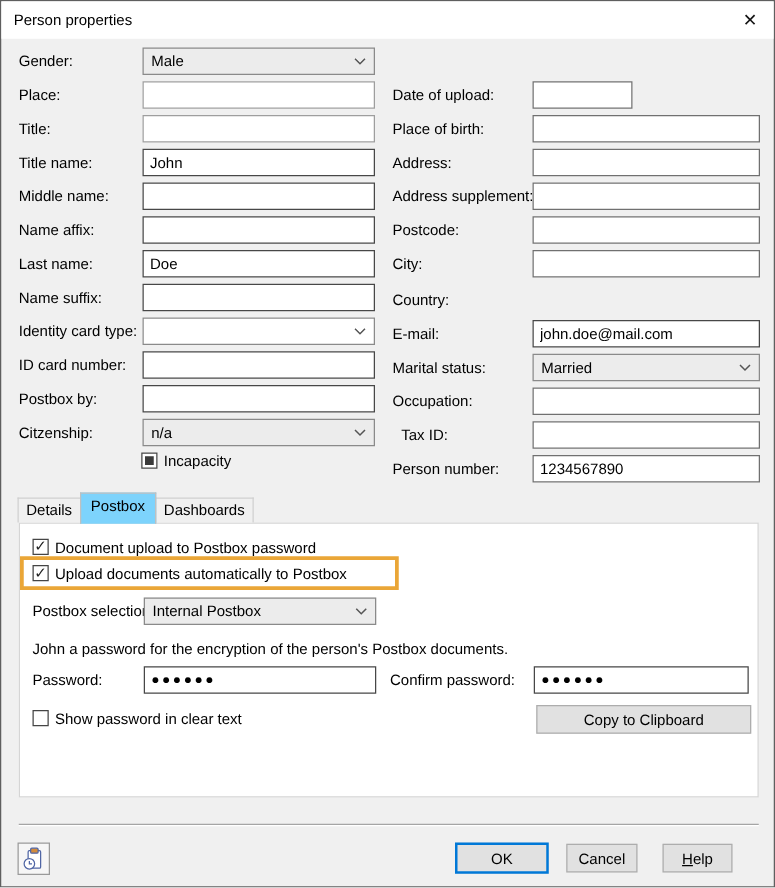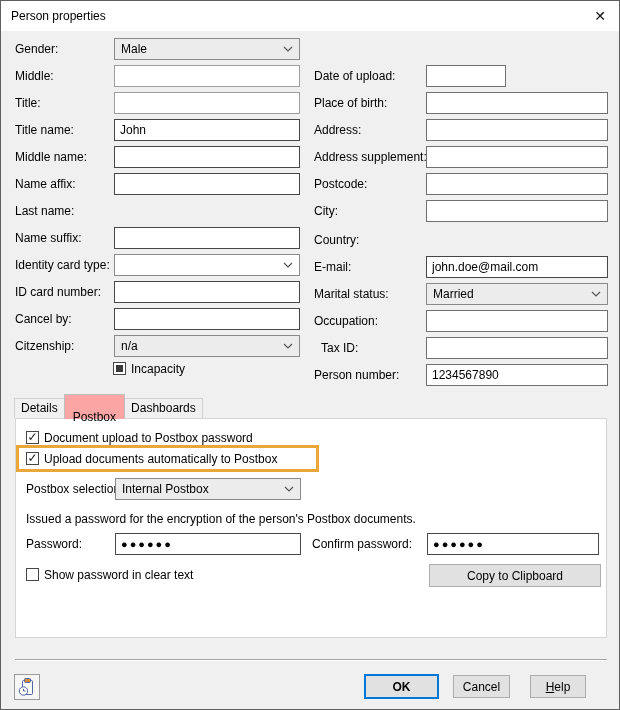--- a/index.html
+++ b/index.html
@@ -19,29 +19,29 @@
     background:#ececec;display:flex;align-items:center;justify-content:space-between;
     padding:0 6px;white-space:nowrap;}
   .sel.white{background:#fff;}
   .cbx{position:absolute;width:13px;height:13px;background:#fff;border:1px solid #454545;
     box-sizing:border-box;display:flex;align-items:center;justify-content:center;}
   .cbx .mark{font-size:12px;line-height:11px;color:#222;margin-top:-1px;}
   .cbx .fill{width:7px;height:7px;background:#3a3a3a;}
   .tabs{position:absolute;left:13px;top:393px;height:25px;display:flex;align-items:flex-end;z-index:2;}
   .tab{background:#f0f0f0;border:1px solid #d0d0d0;border-bottom:none;height:20px;
     line-height:19px;padding:0 6px;box-sizing:border-box;margin-bottom:1px;}
-  .tab.active{background:#fca5a5;height:25px;line-height:21px;margin:0 -1px;position:relative;
-    z-index:3;border-color:#c0c0c0;padding:12px 8px;}
+  .tab.active{background:#7dd3fc;height:25px;line-height:21px;margin:0 -1px;position:relative;
+    z-index:3;border-color:#c0c0c0;padding:0 8px;}
   .panel{position:absolute;left:14px;top:417px;width:592px;height:220px;background:#fff;
     border:1px solid #d5d5d5;box-sizing:border-box;z-index:1;}
   .hibox{position:absolute;border:3px solid #eaa637;box-sizing:border-box;}
   .btn{position:absolute;background:#e1e1e1;border:1px solid #adadad;box-sizing:border-box;
     font:12px "Liberation Sans",sans-serif;text-align:right;display:flex;align-items:center;
     justify-content:center;cursor:default;}
-  .btn.default{border:2px solid #000000;font-weight:bold;}
+  .btn.default{border:2px solid #000000;}
   .sep{position:absolute;left:14px;top:658px;width:592px;height:0;
     border-top:1px solid #a5a5a5;border-bottom:1px solid #ffffff;}
   .iconbtn{position:absolute;left:13px;top:673px;width:26px;height:26px;background:#f6f6f6;
     border:1px solid #9a9a9a;box-sizing:border-box;display:flex;align-items:center;justify-content:center;}
   .dots{letter-spacing:2px;font-size:11px;}
   u{text-decoration:underline;}
 </style>
 </head>
 <body>
 
@@ -53,52 +53,53 @@
   </div>
 
   <div class="lbl" style="left:14px;top:41px">Gender:</div>
   <div class="sel" style="left:113px;top:37px;width:186px">
     <span>Male</span>
     <svg width="10" height="6" viewBox="0 0 10 6">
         <path d="M1 1 L5 5 L9 1" fill="none" stroke="#555" stroke-width="1.2"></path>
       </svg>
   </div>
 
-  <div class="lbl" style="left:14px;top:68px">Middle:</div>
+  <div class="lbl" style="left:14px;top:68px">Place:</div>
   <input class="txt b-light" style="left: 113px; top: 64px; width: 186px;" value="">
 
   <div class="lbl" style="left:14px;top:95px">Title:</div>
   <input class="txt b-light" style="left: 113px; top: 91px; width: 186px;" value="">
 
   <div class="lbl" style="left:14px;top:122px">Title name:</div>
   <input class="txt b-dark" style="left: 113px; top: 118px; width: 186px;" value="John">
 
   <div class="lbl" style="left:14px;top:149px">Middle name:</div>
   <input class="txt b-dark" style="left: 113px; top: 145px; width: 186px;" value="">
 
   <div class="lbl" style="left:14px;top:176px">Name affix:</div>
   <input class="txt b-dark" style="left: 113px; top: 172px; width: 186px;" value="">
 
   <div class="lbl" style="left:14px;top:203px">Last name:</div>
+  <input class="txt b-dark" style="left: 113px; top: 199px; width: 186px;" value="Doe">
 
   <div class="lbl" style="left:14px;top:230px">Name suffix:</div>
   <input class="txt b-dark" style="left: 113px; top: 226px; width: 186px;" value="">
 
   <div class="lbl" style="left:14px;top:257px">Identity card type:</div>
   <div class="sel white" style="left:113px;top:253px;width:186px">
     <span></span>
     <svg width="10" height="6" viewBox="0 0 10 6">
         <path d="M1 1 L5 5 L9 1" fill="none" stroke="#555" stroke-width="1.2"></path>
       </svg>
   </div>
 
   <div class="lbl" style="left:14px;top:284px">ID card number:</div>
   <input class="txt b-dark" style="left: 113px; top: 280px; width: 186px;" value="">
 
-  <div class="lbl" style="left:14px;top:311px">Cancel by:</div>
+  <div class="lbl" style="left:14px;top:311px">Postbox by:</div>
   <input class="txt b-dark" style="left: 113px; top: 307px; width: 186px;" value="">
 
   <div class="lbl" style="left:14px;top:338px">Citzenship:</div>
   <div class="sel" style="left:113px;top:334px;width:186px">
     <span>n/a</span>
     <svg width="10" height="6" viewBox="0 0 10 6">
         <path d="M1 1 L5 5 L9 1" fill="none" stroke="#555" stroke-width="1.2"></path>
       </svg>
   </div>
 
@@ -167,21 +168,21 @@
     <div class="lbl" style="left:28px;top:33px">Upload documents automatically to Postbox</div>
 
     <div class="lbl" style="left:10px;top:63px">Postbox selection:</div>
     <div class="sel" style="left:99px;top:59px;width:186px">
       <span>Internal Postbox</span>
       <svg width="10" height="6" viewBox="0 0 10 6">
           <path d="M1 1 L5 5 L9 1" fill="none" stroke="#555" stroke-width="1.2"></path>
         </svg>
     </div>
 
-    <div class="lbl" style="left:10px;top:93px">Issued a password for the encryption of the person's Postbox documents.</div>
+    <div class="lbl" style="left:10px;top:93px">John a password for the encryption of the person's Postbox documents.</div>
 
     <div class="lbl" style="left:10px;top:118px">Password:</div>
     <input class="txt b-dark dots" style="left: 99px; top: 114px; width: 186px;" value="●●●●●●">
 
     <div class="lbl" style="left:296px;top:118px">Confirm password:</div>
     <input class="txt b-dark dots" style="left: 411px; top: 114px; width: 172px;" value="●●●●●●">
 
     <span class="cbx" style="left:10px;top:149px"></span>
     <div class="lbl" style="left:28px;top:149px">Show password in clear text</div>
 

